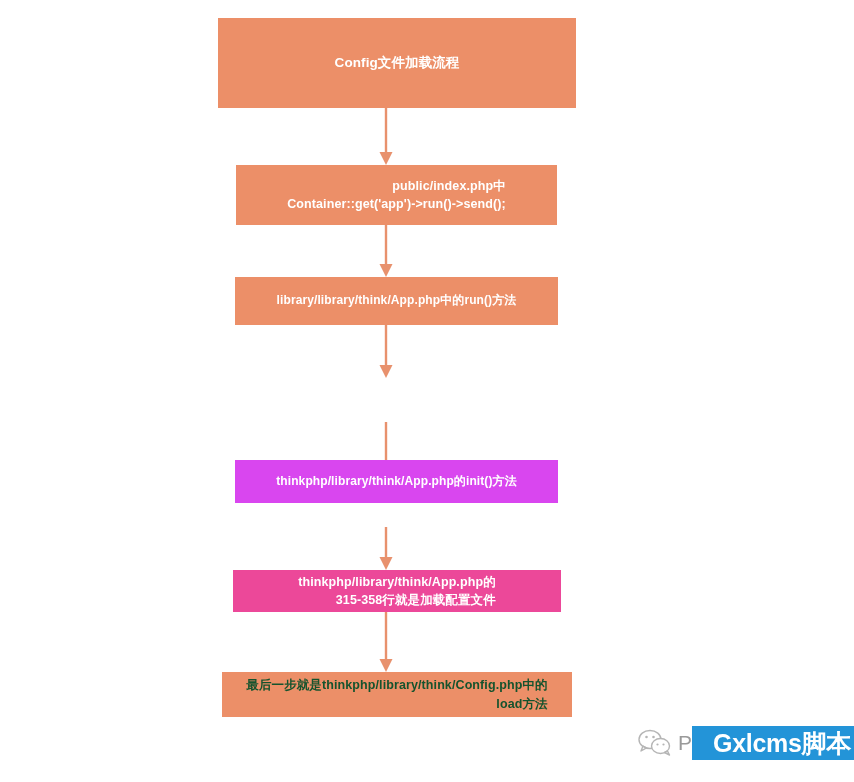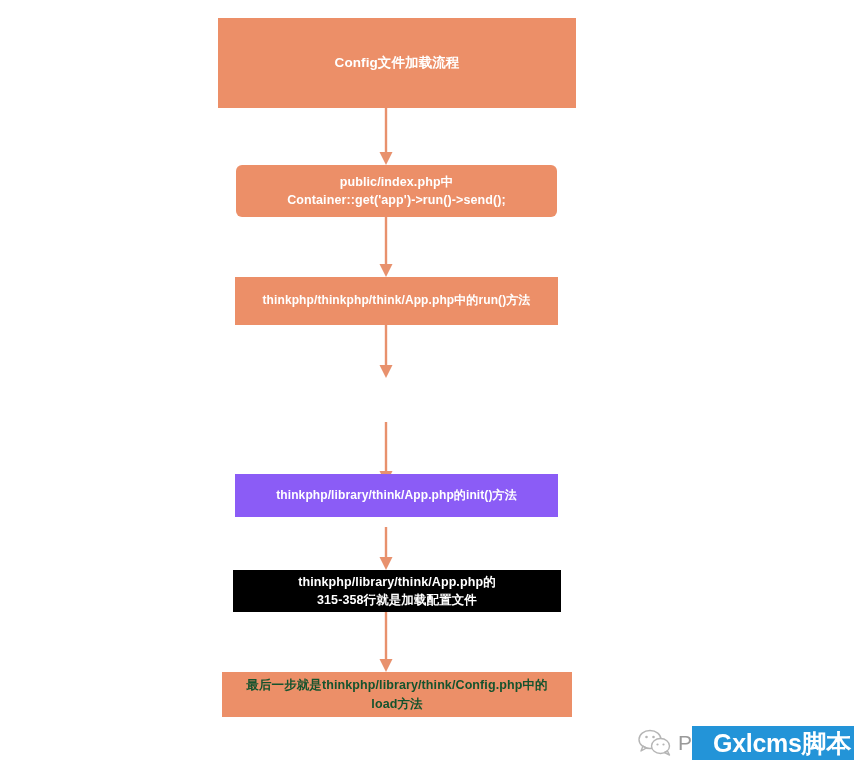--- a/index.html
+++ b/index.html
@@ -24,21 +24,21 @@
   }
 
   .flow-node {
     position: absolute;
     box-sizing: border-box;
     background: #ec8f68;
     color: #ffffff;
     display: flex;
     align-items: center;
     justify-content: center;
-    text-align: center;
+    text-align: right;
     line-height: 1.45;
     font-weight: 600;
     letter-spacing: 0.1px;
     padding: 2px 10px;
     white-space: pre-line;
     -webkit-font-smoothing: antialiased;
   }
 
   .node-title { font-size: 13.5px; }
   .node-body  { font-size: 12.5px; }
@@ -127,25 +127,25 @@
       </svg></div>
     <div class="flow-arrow" style="left: 374px; top: 527px; height: 43px;"><svg width="24" height="43" viewBox="0 0 24 43" xmlns="http://www.w3.org/2000/svg">
         <line x1="12" y1="0" x2="12" y2="30" stroke="#e8916d" stroke-width="2.4"></line>
         <polygon points="5.5,30 18.5,30 12,43" fill="#e8916d"></polygon>
       </svg></div>
     <div class="flow-arrow" style="left: 374px; top: 612px; height: 60px;"><svg width="24" height="60" viewBox="0 0 24 60" xmlns="http://www.w3.org/2000/svg">
         <line x1="12" y1="0" x2="12" y2="47" stroke="#e8916d" stroke-width="2.4"></line>
         <polygon points="5.5,47 18.5,47 12,60" fill="#e8916d"></polygon>
       </svg></div>
     <div class="flow-node node-title" style="left: 218px; top: 18px; width: 358px; height: 90px; background: rgb(236, 143, 104); color: rgb(255, 255, 255);"><span>Config文件加载流程</span></div>
-    <div class="flow-node node-body" style="left: 236px; top: 165px; width: 321px; height: 52px; background: rgb(236, 143, 104); color: rgb(255, 255, 255); border-radius: 6px;"><span>public/index.php中
+    <div class="flow-node node-body" style="left: 236px; top: 165px; width: 321px; height: 60px; background: rgb(236, 143, 104); color: rgb(255, 255, 255);"><span>public/index.php中
 Container::get('app')-&gt;run()-&gt;send();</span></div>
-    <div class="flow-node node-small" style="left: 235px; top: 277px; width: 323px; height: 48px; background: rgb(236, 143, 104); color: rgb(255, 255, 255);"><span>thinkphp/thinkphp/think/App.php中的run()方法</span></div>
-    <div class="flow-node node-small" style="left: 235px; top: 474px; width: 323px; height: 43px; background: #8b5cf6; color: rgb(255, 255, 255);"><span>thinkphp/library/think/App.php的init()方法</span></div>
-    <div class="flow-node node-body" style="left: 233px; top: 570px; width: 328px; height: 42px; background: #000000; color: rgb(255, 255, 255);"><span>thinkphp/library/think/App.php的
+    <div class="flow-node node-small" style="left: 235px; top: 277px; width: 323px; height: 48px; background: rgb(236, 143, 104); color: rgb(255, 255, 255);"><span>library/library/think/App.php中的run()方法</span></div>
+    <div class="flow-node node-small" style="left: 235px; top: 460px; width: 323px; height: 43px; background: #d946ef; color: rgb(255, 255, 255);"><span>thinkphp/library/think/App.php的init()方法</span></div>
+    <div class="flow-node node-body" style="left: 233px; top: 570px; width: 328px; height: 42px; background: #ec4899; color: rgb(255, 255, 255);"><span>thinkphp/library/think/App.php的
 315-358行就是加载配置文件</span></div>
     <div class="flow-node node-body" style="left: 222px; top: 672px; width: 350px; height: 45px; background: rgb(236, 143, 104); color: #14532d;"><span>最后一步就是thinkphp/library/think/Config.php中的
 load方法</span></div>
   </div>
 
 <div id="brand-cluster">
   <div id="url-watermark">https://blog.csdn</div>
 
   <span id="wechat-icon">
     <svg viewBox="0 0 34 30" width="34" height="30" xmlns="http://www.w3.org/2000/svg">

